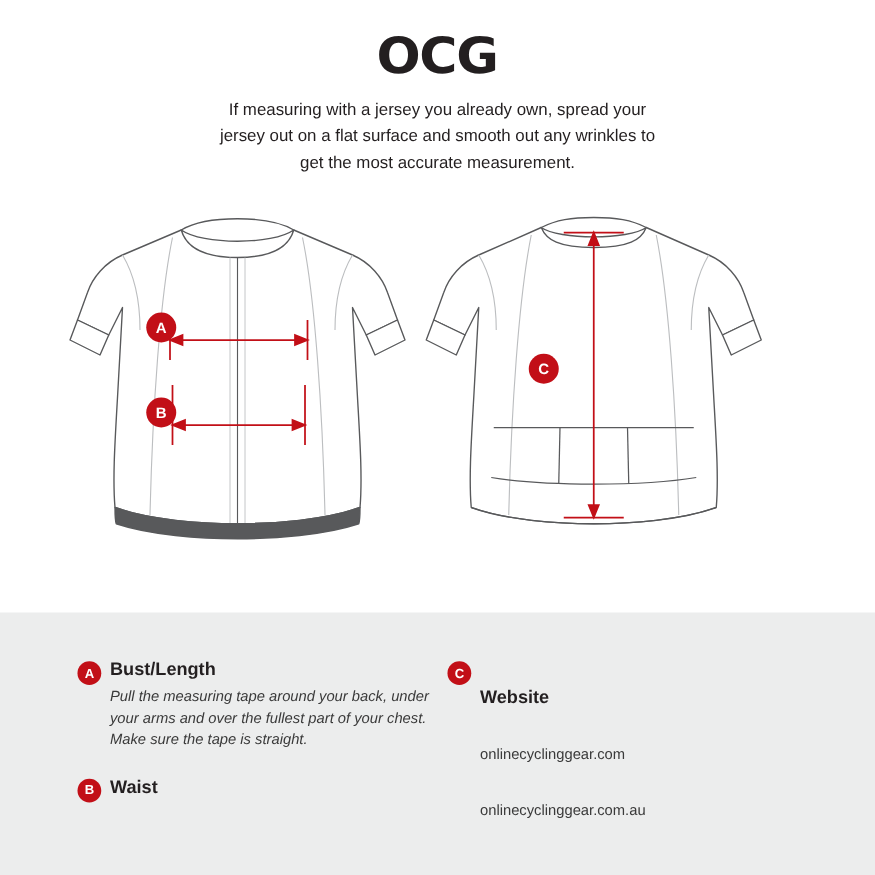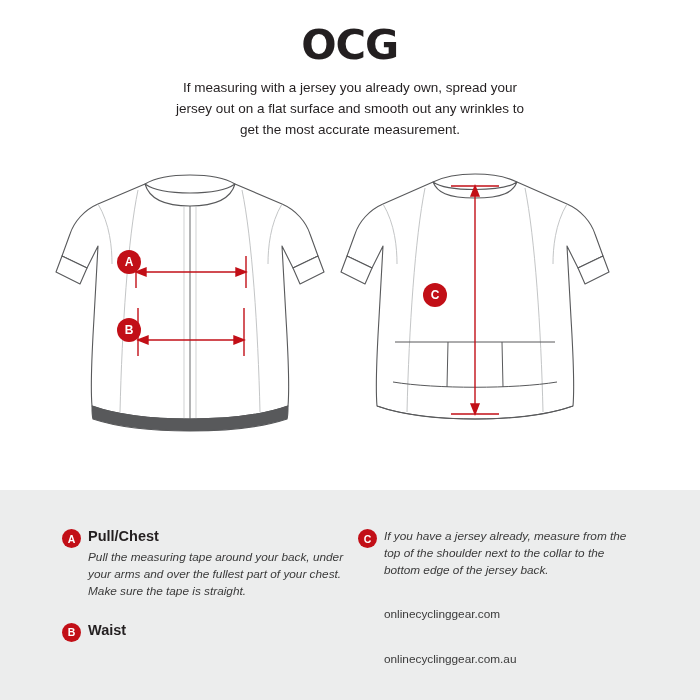--- a/index.html
+++ b/index.html
@@ -200,39 +200,39 @@
     <div class="badge badge-b" style="top:150px;left:117px;">B</div>
     <div class="badge badge-c" style="top:115px;left:423px;">C</div>
   </div>
 
   <div class="footer">
 
     <div class="col col-left">
 
       <div class="entry">
         <span class="bdg">A</span>
-        <h3>Pull/Chest</h3>
+        <h3>Bust/Length</h3>
         <p>Pull the measuring tape around your back, under your arms and over the fullest part of your chest. Make sure the tape is straight.</p>
       </div>
 
       <div class="entry">
         <span class="bdg">B</span>
         <h3>Waist</h3>
       </div>
 
     </div>
 
     <div class="col col-right">
 
       <div class="entry">
         <span class="bdg">C</span>
-        <p>If you have a jersey already, measure from the top of the shoulder next to the collar to the bottom edge of the jersey back.</p>
       </div>
 
       <div class="entry no-badge">
+        <h3>Website</h3>
         <div class="web-line">onlinecyclinggear.com</div>
         <div class="web-line">onlinecyclinggear.com.au</div>
       </div>
 
     </div>
   </div>
 
 </div>
 
 </body></html>

